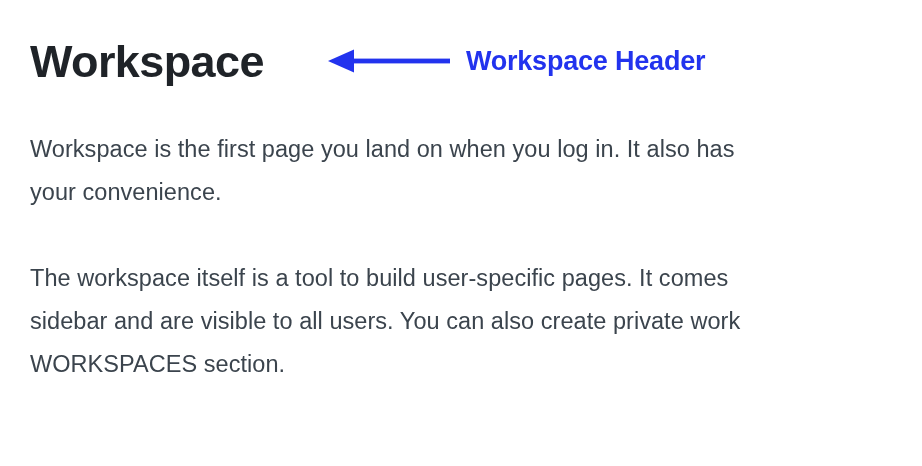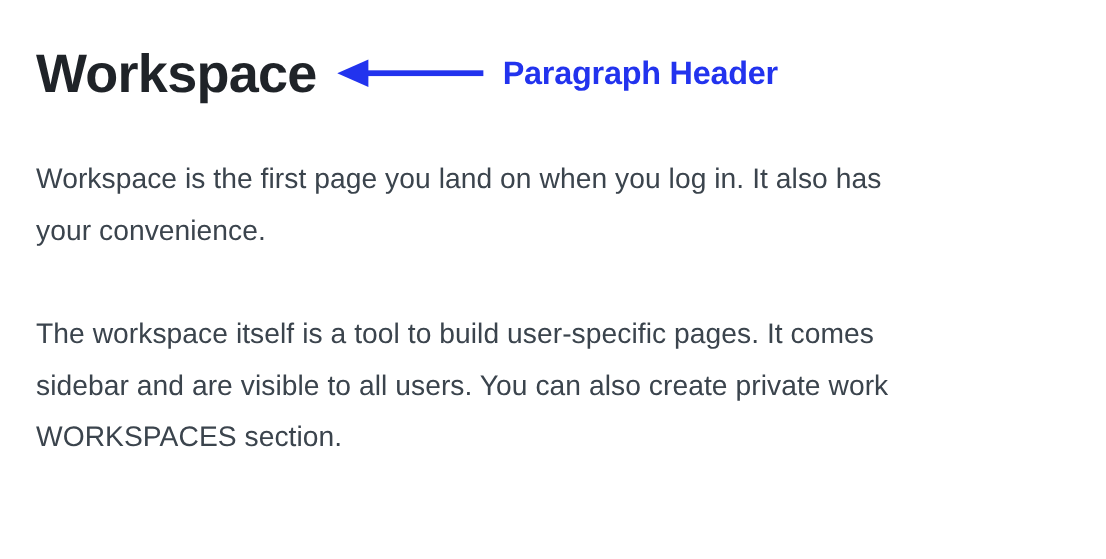--- a/index.html
+++ b/index.html
@@ -23,20 +23,21 @@
 
   
   .heading-row {
     position: absolute;
     left: 30px;
     top: 30px;
     height: 62px;
     display: flex;
     align-items: center;
     white-space: nowrap;
+    gap: 47px;
   }
 
   .page-title {
     font-size: 45px;
     font-weight: 700;
     color: #1f2328;
     letter-spacing: -0.6px;
     line-height: 1;
     margin: 0;
     padding: 0;
@@ -97,21 +98,21 @@
 <div id="page">
 
   <div class="heading-row">
     <h1 class="page-title">Workspace</h1>
 
     <div class="annotation">
       <svg class="annotation-arrow" viewBox="0 0 122 26" aria-hidden="true">
         <polygon points="0,13 26,1.5 26,24.5" fill="#2233ee"></polygon>
         <rect x="24" y="10.6" width="98" height="4.8" fill="#2233ee"></rect>
       </svg>
-      <span class="annotation-label">Paragraph Header</span>
+      <span class="annotation-label">Workspace Header</span>
     </div>
   </div>
 
   <div class="body-copy">
 
     <p class="paragraph">
       <span class="line">Workspace is the first page you land on when you log in. It also has</span>
       <span class="line">your convenience.</span>
     </p>
 

